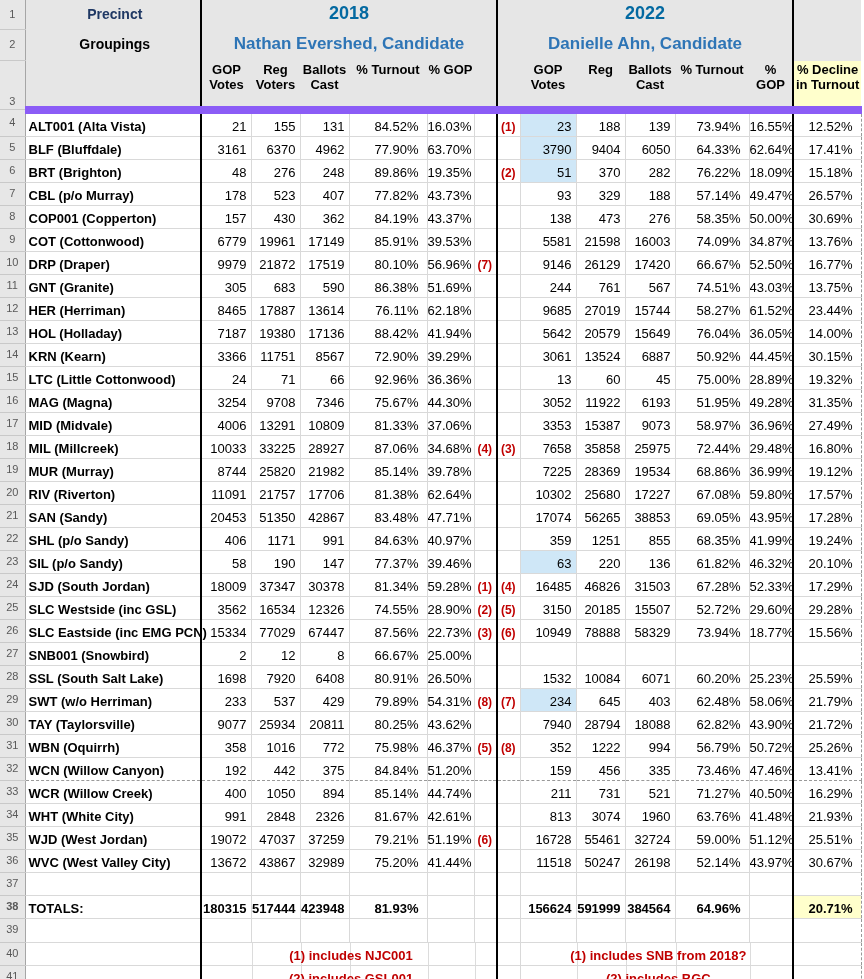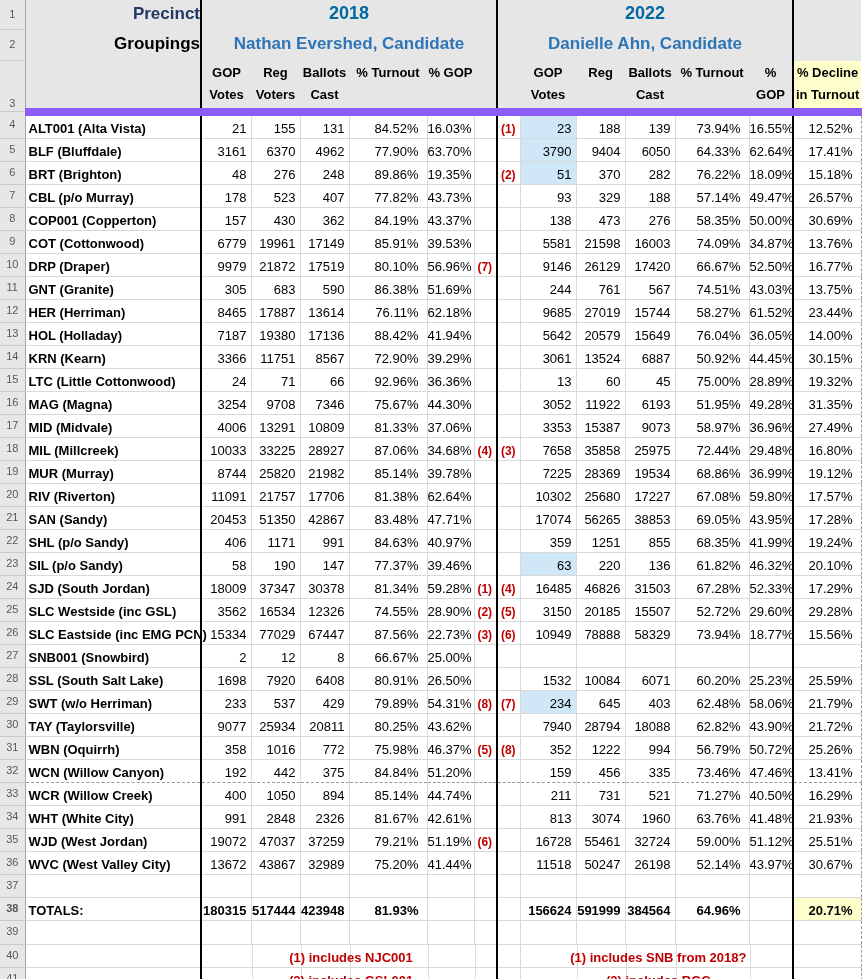--- a/index.html
+++ b/index.html
@@ -20,25 +20,25 @@
   .c-note{color:#C00000;font-weight:bold;font-size:12px;text-align:center;padding-right:1px;}
   .hl{background:#CFE7F7;}
   .yellowbg{background:#FFFFCC;}
   .secL{border-left:2px solid #000;}
   .dashR{border-right:1px dashed #999;}
   
   tr.hdr td{background:#E6E6E6;border-right:none;border-bottom:none;}
   tr.hdr td.rn{background:#E7E7E7;border-right:1px solid #A6A6A6;border-bottom:1px solid #C9C9C9;}
   .year{color:#0369a1;font-weight:bold;font-size:18px;text-align:center;vertical-align:middle;}
   .cand{color:#2E75B6;font-weight:bold;font-size:17px;text-align:center;vertical-align:middle;}
-  .corner{font-weight:bold;font-size:17px;text-align:right;padding-left:4px;vertical-align:middle;}
+  .corner{font-weight:bold;font-size:14px;text-align:center;padding-left:4px;vertical-align:middle;}
   .navy{color:#1F3864;}
   
   tr.r3 td{background:#E6E6E6;font-weight:bold;text-align:center;vertical-align:top;
-           padding-top:1px;white-space:pre-line;line-height:22px;
+           padding-top:1px;white-space:pre-line;line-height:15px;
            border-bottom:8px solid #8b5cf6;border-right:none;}
   tr.r3 td.rn{background:#E7E7E7;font-weight:normal;vertical-align:bottom;white-space:nowrap;
               border-right:1px solid #A6A6A6;border-bottom:1px solid #C9C9C9;line-height:normal;}
   tr.r3 td.yellowbg{background:#FFFFCC;}
   
   tr.tot td{font-weight:bold;}
   
   tr.pb td{border-bottom:1px dashed #999;}
   tr.pb td.rn{border-bottom:1px solid #C9C9C9;}
   

